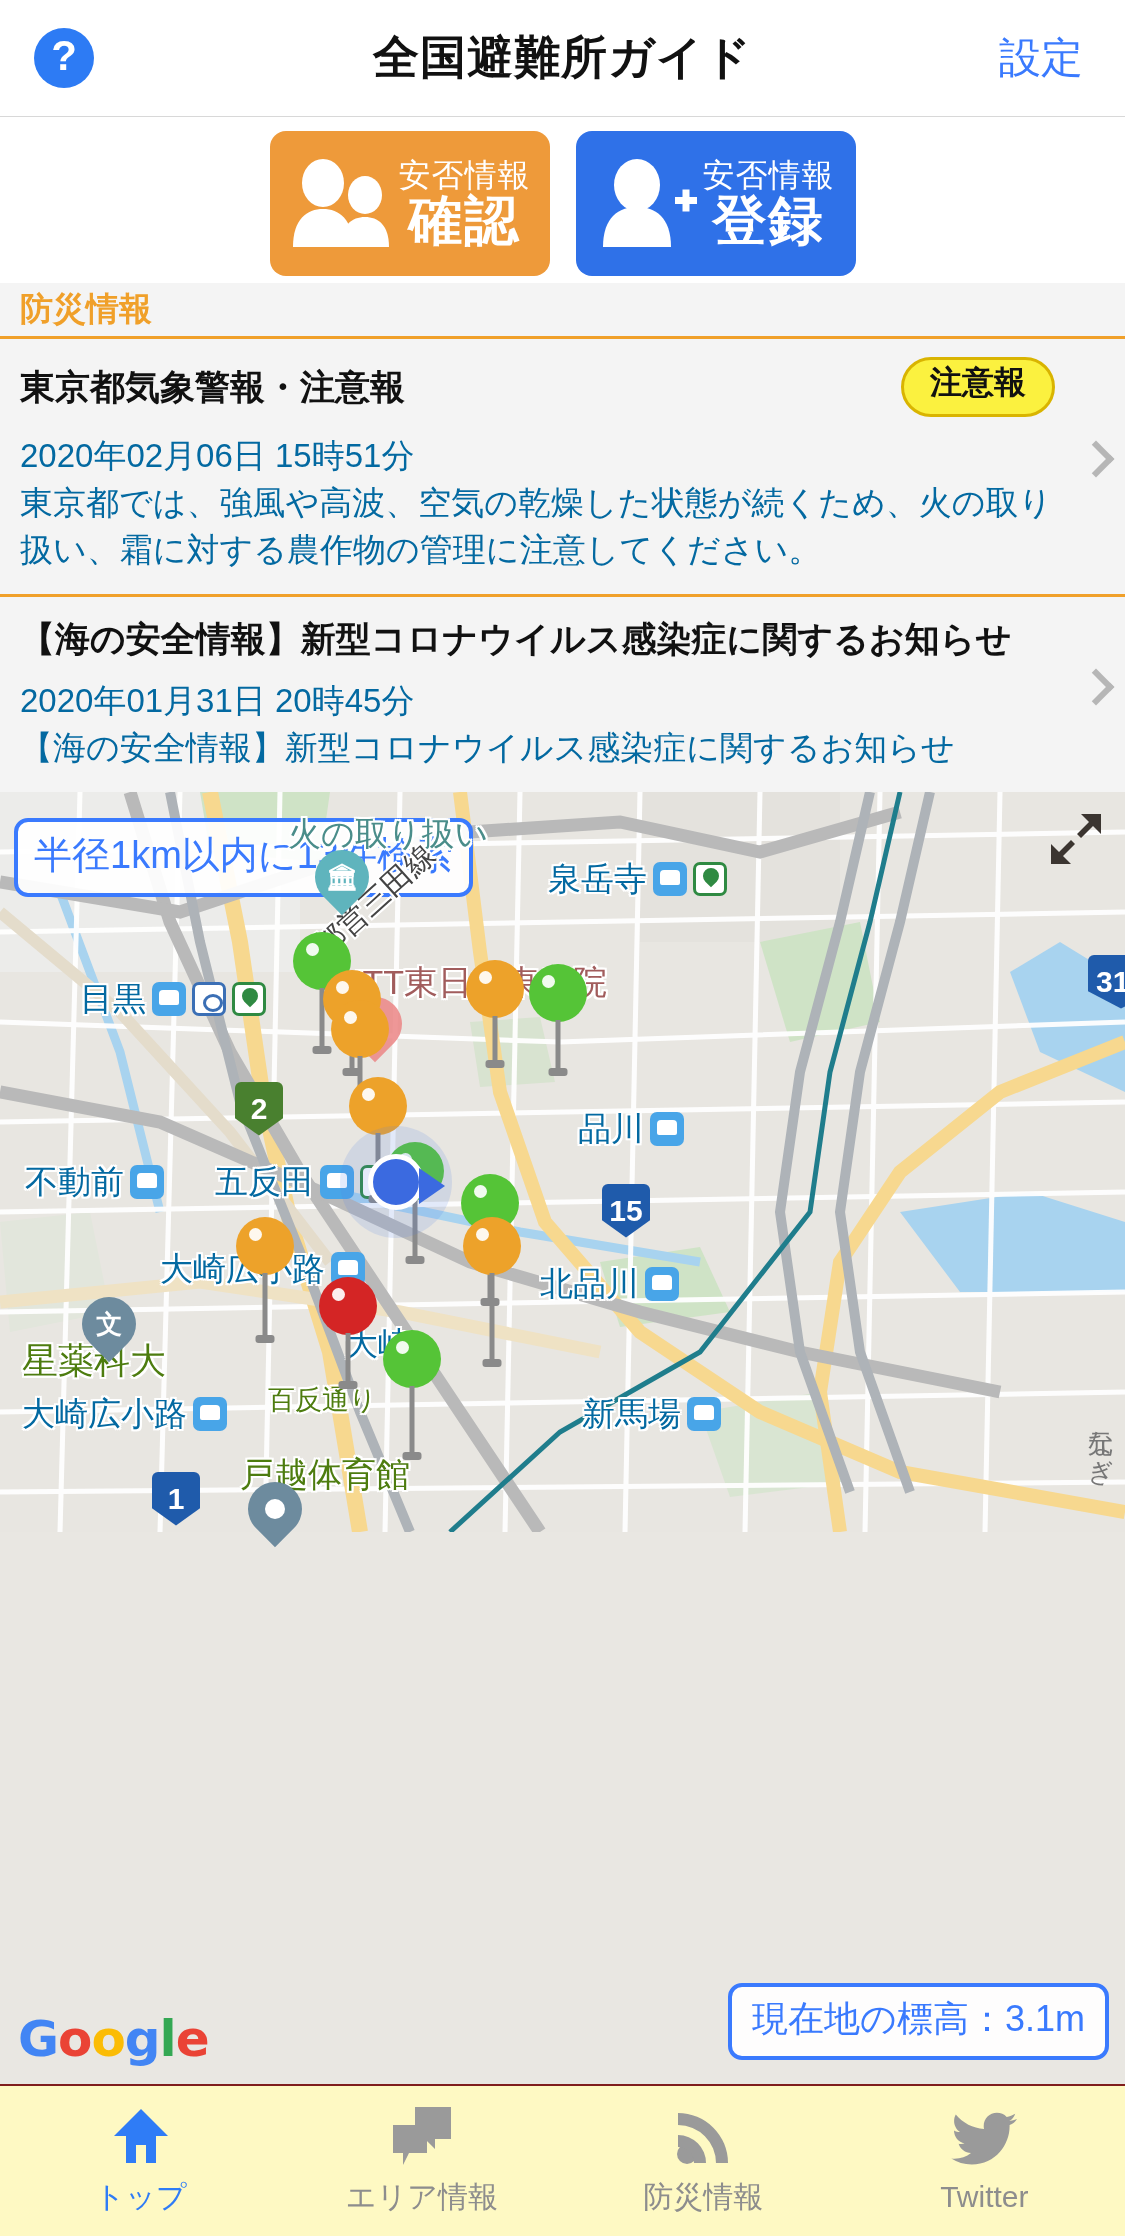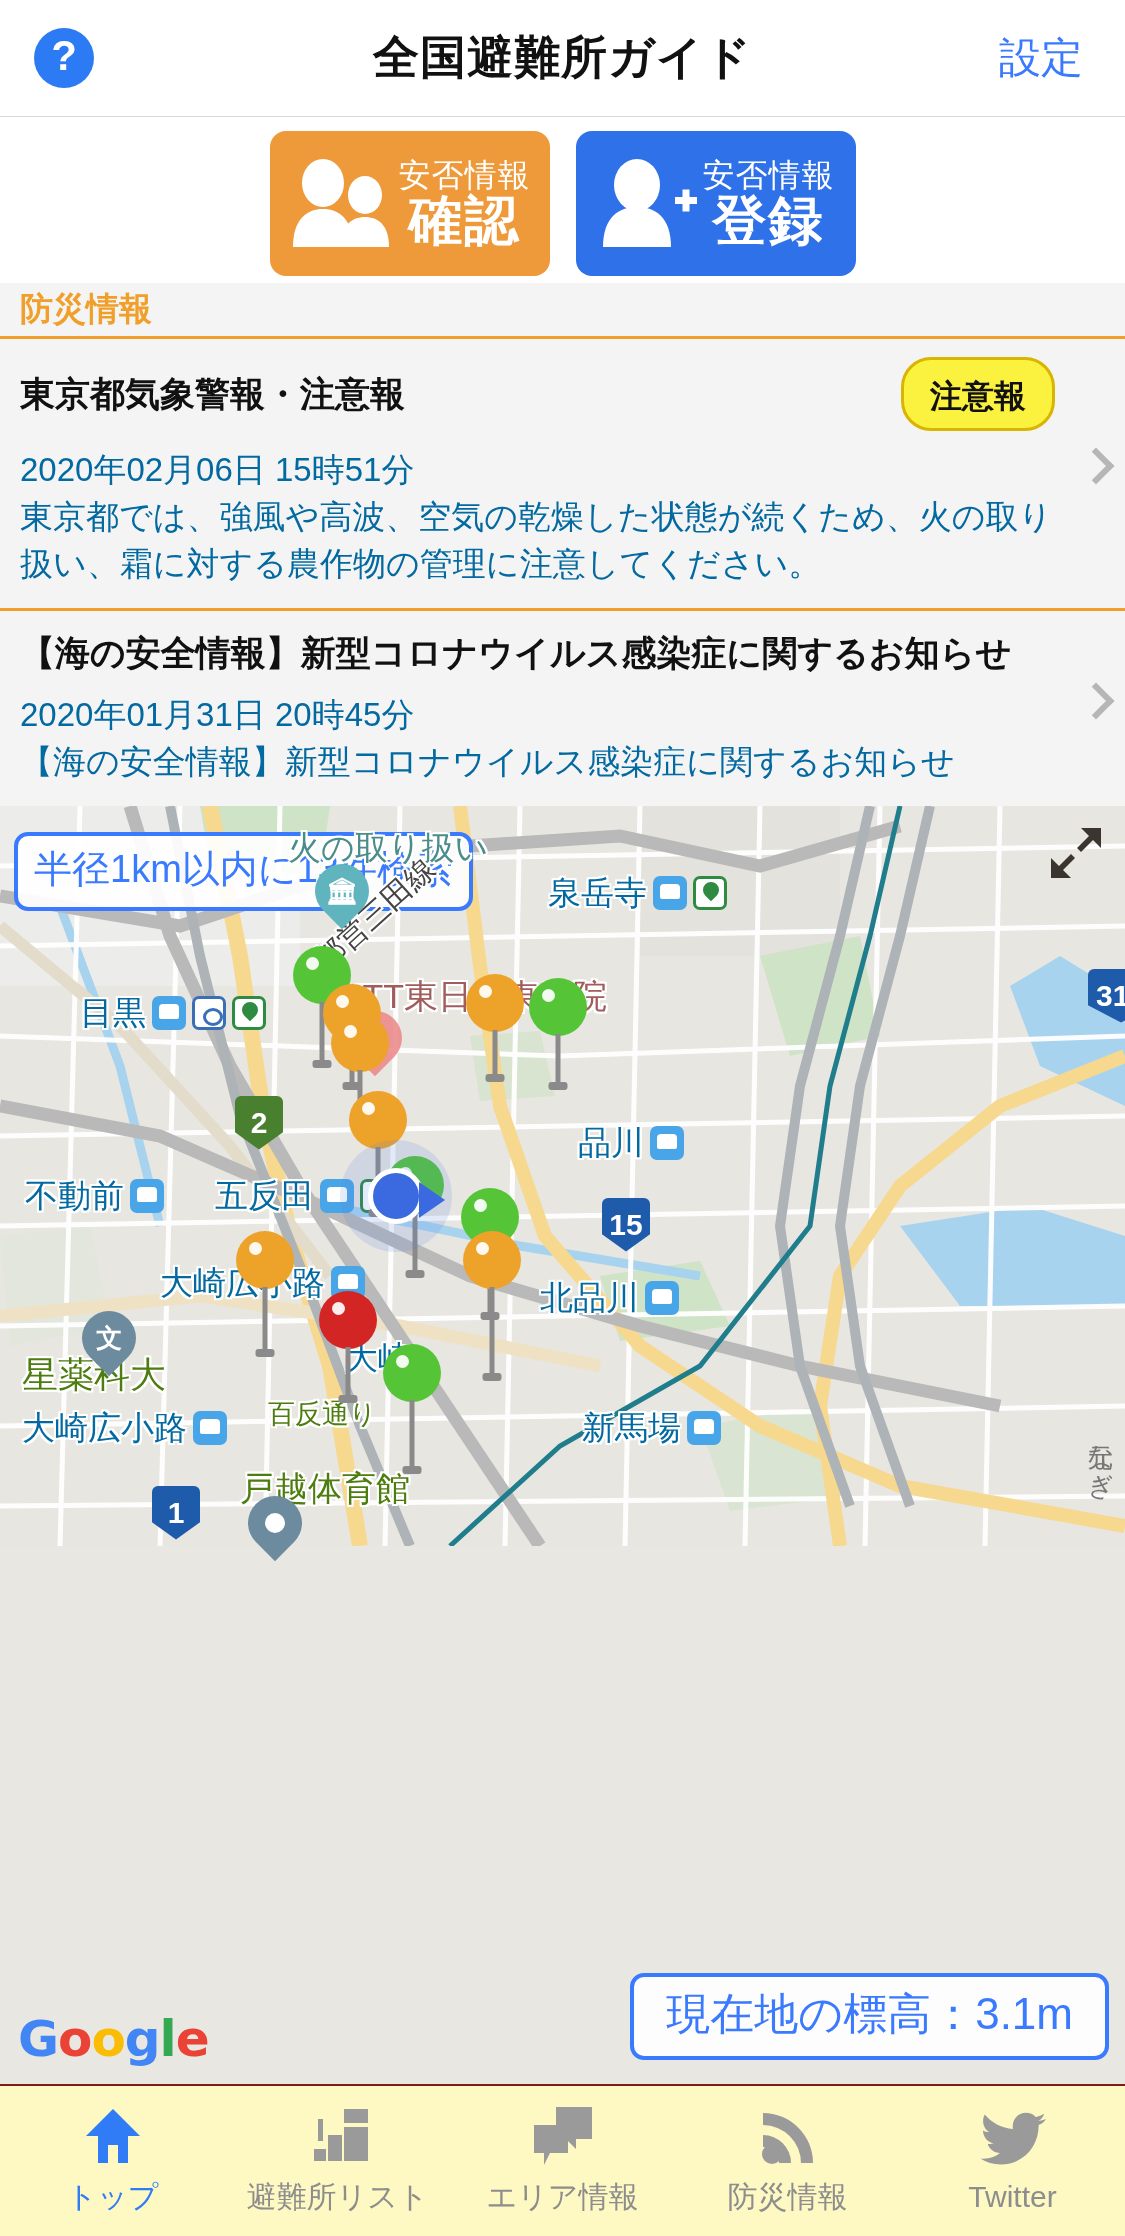--- a/index.html
+++ b/index.html
@@ -61,21 +61,21 @@
   .news-list { flex: 0 0 auto; background: #f4f4f4; }
   .news-item {
     position: relative; background: #f4f4f4; padding: 18px 70px 20px 20px;
     border-bottom: 3px solid #f0a02a;
   }
   .news-item:last-child { border-bottom: none; }
   .news-title-row { display: flex; align-items: center; justify-content: space-between; gap: 12px; }
   .news-title { font-size: 35px; font-weight: bold; color: #111; line-height: 1.35; flex: 1; }
   .news-badge {
     flex: 0 0 auto; background: #fbf13f; border: 3px solid #d9b400; border-radius: 30px;
-    padding: 15px 26px 9px; font-size: 32px; font-weight: bold; color: #111;
+    padding: 1px 26px 9px; font-size: 32px; font-weight: bold; color: #111;
   }
   .news-body { margin-top: 16px; font-size: 33px; color: #0369a1; line-height: 1.42; }
   .news-body .date { display: block; }
   .chevron {
     position: absolute; right: 20px; top: 50%; transform: translateY(-50%);
     width: 22px; height: 40px; color: #b6b6b6;
   }
   .chevron::before {
     content: ""; display: block; width: 20px; height: 20px;
     border-top: 6px solid currentColor; border-right: 6px solid currentColor;
@@ -178,21 +178,21 @@
   .hwy-shield.round { border-radius: 6px 6px 0 0; }
 
   .search-badge {
     position: absolute; left: 14px; top: 26px;
     background: rgba(255,255,255,.92); border: 4px solid #3a7afe; border-radius: 14px;
     color: #3a7afe; font-size: 38px; padding: 8px 16px 12px; white-space: nowrap;
   }
   .elev-badge {
     position: absolute; right: 16px; bottom: 24px;
     background: rgba(255,255,255,.92); border: 4px solid #3a7afe; border-radius: 14px;
-    color: #3a7afe; font-size: 44px; padding: 8px 32px 12px; white-space: nowrap; margin-left: 20px;
+    color: #3a7afe; font-size: 36px; padding: 8px 20px 12px; white-space: nowrap; margin-left: 20px;
   }
   .expand-btn { position: absolute; right: 20px; top: 18px; width: 58px; height: 58px; }
   .google-logo {
     position: absolute; left: 18px; bottom: 20px;
     font-size: 50px; font-weight: bold; letter-spacing: -1px; line-height: 1;
     font-family: "DejaVu Sans", sans-serif;
   }
   .google-logo .b { color: #4285f4; } .google-logo .r { color: #ea4335; }
   .google-logo .y { color: #fbbc05; } .google-logo .g { color: #34a853; }
   .vert-label {
@@ -479,32 +479,20 @@
     <div class="tab active">
       <div class="tab-icon">
         <svg width="62" height="62" viewBox="0 0 62 62">
             <path d="M31 4 L58 31 L46 31 L46 58 L36 58 L36 40 L26 40 L26 58 L16 58 L16 31 L4 31 Z" fill="#2f7cf6"></path>
           </svg>
       </div>
       <div class="tab-label">トップ</div>
     </div>
     <div class="tab">
       <div class="tab-icon">
-        <svg width="68" height="62" viewBox="0 0 68 62">
-          <rect x="40" y="4" width="24" height="14" fill="#9a9a9a"></rect>
-          <rect x="40" y="22" width="24" height="34" fill="#9a9a9a"></rect>
-          <rect x="24" y="30" width="14" height="26" fill="#9a9a9a"></rect>
-          <rect x="10" y="44" width="12" height="12" fill="#9a9a9a"></rect>
-          <rect x="14" y="14" width="5" height="22" fill="#9a9a9a"></rect>
-        </svg>
-      </div>
-      <div class="tab-label">避難所リスト</div>
-    </div>
-    <div class="tab">
-      <div class="tab-icon">
         <svg width="66" height="62" viewBox="0 0 66 62">
           <path d="M26 2 L62 2 L62 34 L46 34 L46 44 L36 34 L26 34 Z" fill="#9a9a9a"></path>
           <path d="M4 20 L38 20 L38 48 L20 48 L14 60 L14 48 L4 48 Z" fill="#9a9a9a"></path>
         </svg>
       </div>
       <div class="tab-label">エリア情報</div>
     </div>
     <div class="tab">
       <div class="tab-icon">
         <svg width="58" height="62" viewBox="0 0 58 62">

